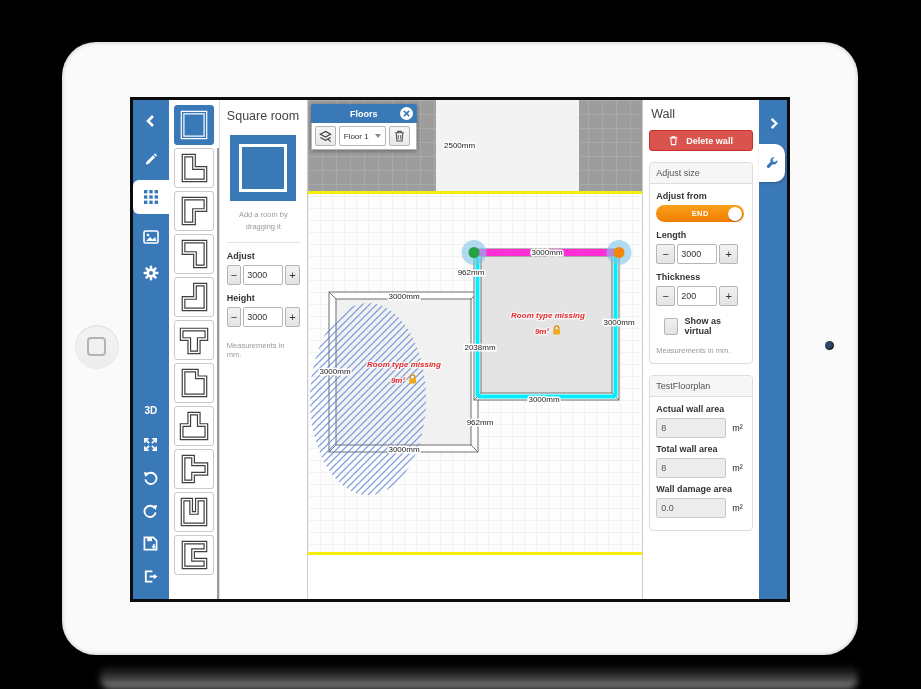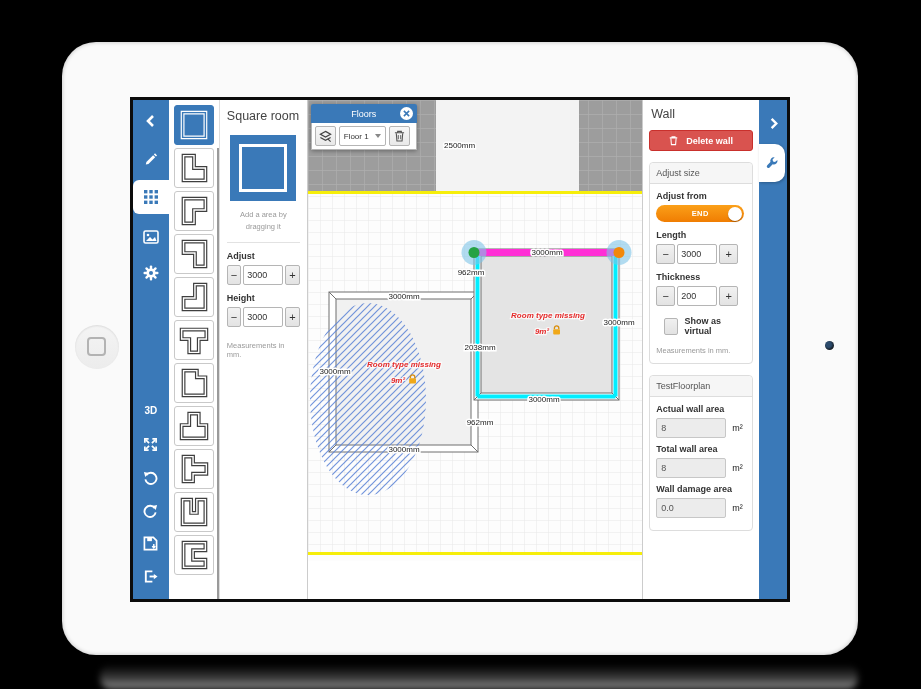--- a/index.html
+++ b/index.html
@@ -66,21 +66,21 @@
 
   
   .canvasCol{width:335px;position:relative;overflow:hidden;background:#fff;}
   .canvasCol svg.plan{position:absolute;left:0;top:0;}
   .dim{font-size:8px;fill:#222;paint-order:stroke;stroke:#ffffff;stroke-width:3px;font-weight:normal;}
   .roomtype{font-size:8px;font-weight:bold;font-style:italic;fill:#e52b2b;paint-order:stroke;stroke:rgba(255,255,255,.7);stroke-width:2.5px;}
 
   
   .floors{position:absolute;left:3px;top:4px;width:106px;box-shadow:0 1px 4px rgba(0,0,0,.35);border-radius:2px;}
   .floors-head{height:19px;background:#3a79b8;border-radius:2px 2px 0 0;display:flex;align-items:center;justify-content:center;position:relative;}
-  .floors-head span{color:#fff;font-size:9px;font-weight:normal;}
+  .floors-head span{color:#fff;font-size:9px;font-weight:bold;}
   .floors-close{position:absolute;right:4px;top:3px;width:13px;height:13px;border-radius:50%;background:#fff;
                 display:flex;align-items:center;justify-content:center;cursor:pointer;}
   .floors-body{background:#fff;border:1px solid #b5b5b5;border-top:none;padding:3px;display:flex;gap:3px;align-items:center;}
   .fbtn{width:21px;height:20px;background:linear-gradient(#f7f7f7,#e9e9e9);border:1px solid #b5b5b5;border-radius:2px;
         display:flex;align-items:center;justify-content:center;cursor:pointer;padding:0;}
   .fselect{width:47px;height:20px;background:#fff;border:1px solid #b5b5b5;border-radius:2px;display:flex;
            align-items:center;padding:0 4px;font-size:8px;color:#333;cursor:pointer;box-sizing:border-box;}
   .fselect .caret{margin-left:auto;width:0;height:0;border-left:3px solid transparent;border-right:3px solid transparent;
            border-top:4px solid #888;}
 
@@ -285,21 +285,21 @@
       </div>
 
       <div class="shape-scrollbar"></div>
     </div>
 
     <div class="roompanel">
       <div class="panel-title">Square room</div>
       <div class="preview">
           <i></i>
         </div>
-      <div class="hint">Add a area by dragging it</div>
+      <div class="hint">Add a room by dragging it</div>
       <hr>
       <div class="field-label">Adjust</div>
       <div class="stepper">
         <button>−</button>
         <input value="3000" style="">
         <button>+</button>
       </div>
       <div class="field-label">Height</div>
       <div class="stepper">
         <button>−</button>

